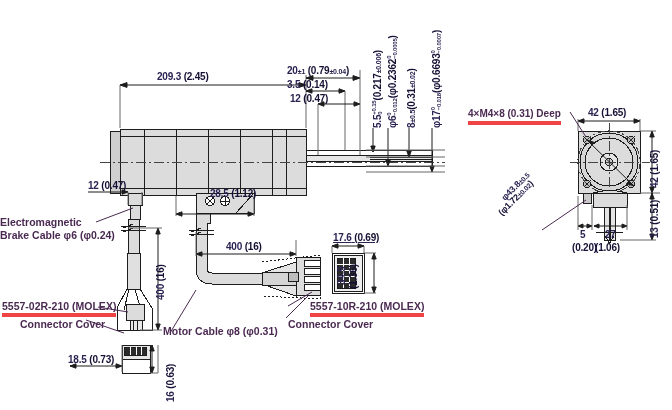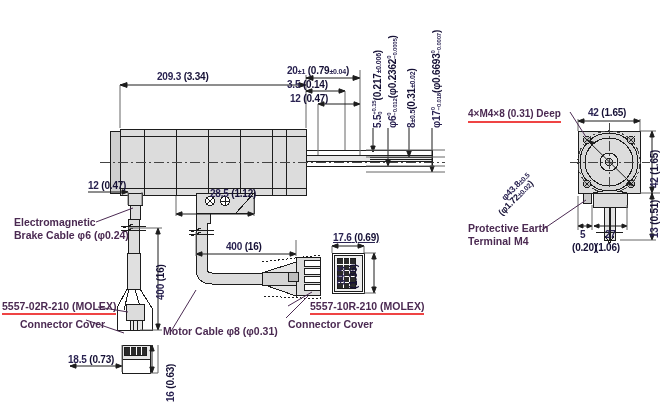--- a/index.html
+++ b/index.html
@@ -11,21 +11,21 @@
   
   .dim{position:absolute;white-space:nowrap;color:#2a2352;font-size:10px;
        font-weight:700;letter-spacing:-0.2px;line-height:1;}
   .dim .mm{color:#2a2352;font-weight:600;}
   .dim .in{color:#151035;font-weight:700;}
   .dim .tol{font-size:7px;font-weight:700;vertical-align:baseline;}
   .dim .frac{display:inline-block;font-size:6px;line-height:1.05;
              text-align:left;vertical-align:-1px;font-weight:700;}
   .lbl{position:absolute;white-space:nowrap;color:#4a2martin;}
   .lbl{color:#4b2a52;font-size:10.5px;font-weight:600;line-height:1.25;}
-  .lbl.ul{border-bottom:2px solid #ef4444;}
+  .lbl.ul{border-bottom:4px solid #ef4444;}
   .vert{transform-origin:0 0;}
   svg{position:absolute;left:0;top:0;overflow:visible;}
 </style>
 </head>
 <body>
 
 <div id="sheet">
 
   <svg width="672" height="410">
     <g stroke="#1d1d1d" fill="none" stroke-width="1" shape-rendering="crispEdges">
@@ -294,21 +294,21 @@
       <line x1="288" y1="306" x2="312" y2="292"></line>
 
       <line x1="570" y1="112" x2="586" y2="137"></line>
 
       <line x1="542" y1="230" x2="586" y2="200"></line>
     </g>
   </svg>
 
   <div class="dim" style="left:157px;top:72px;">
     <span class="mm">209.3</span>
-    <span class="in">(3.34)</span>
+    <span class="in">(2.45)</span>
   </div>
 
   <div class="dim" style="left:287px;top:66px;">
     <span class="mm">20</span><span class="tol">±1</span>
     <span class="in">(0.79</span><span class="tol">±0.04</span><span class="in">)</span>
   </div>
 
   <div class="dim" style="left:287px;top:80px;">
     <span class="mm">3.5</span>
     <span class="in">(0.14)</span>
@@ -405,35 +405,31 @@
     <span class="in">(1.06)</span>
   </div>
 
   <div class="dim" style="left:500px;top:196px;transform:rotate(-45deg);transform-origin:0 0;font-size:9px;">
     <span class="mm">φ43.8</span><span class="tol">±0.5</span>
   </div>
   <div class="dim" style="left:497px;top:211px;transform:rotate(-45deg);transform-origin:0 0;font-size:9px;">
     <span class="in">(φ1.72</span><span class="tol">±0.02</span><span class="in">)</span>
   </div>
 
-  <div class="lbl" style="left:14px;top:216px;">
+  <div class="lbl" style="left:0;top:216px;">
     <div class="ul">Electromagnetic</div>
     <div class="ul">Brake Cable φ6 (φ0.24)</div>
   </div>
 
   <div class="lbl ul" style="left:2px;top:300px;">5557-02R-210 (MOLEX)</div>
 
   <div class="lbl" style="left:20px;top:318px;">Connector Cover</div>
 
   <div class="lbl" style="left:163px;top:325px;">Motor Cable φ8 (φ0.31)</div>
 
   <div class="lbl ul" style="left:310px;top:300px;">5557-10R-210 (MOLEX)</div>
 
   <div class="lbl" style="left:288px;top:318px;">Connector Cover</div>
 
-  <div class="lbl" style="left:468px;top:222px;">
-    <div>Protective Earth</div>
-    <div>Terminal M4</div>
-  </div>
 
   <div class="lbl ul" style="left:468px;top:108px;font-size:10px;">4×M4×8 (0.31) Deep</div>
 
 </div>
 
 </body></html>

